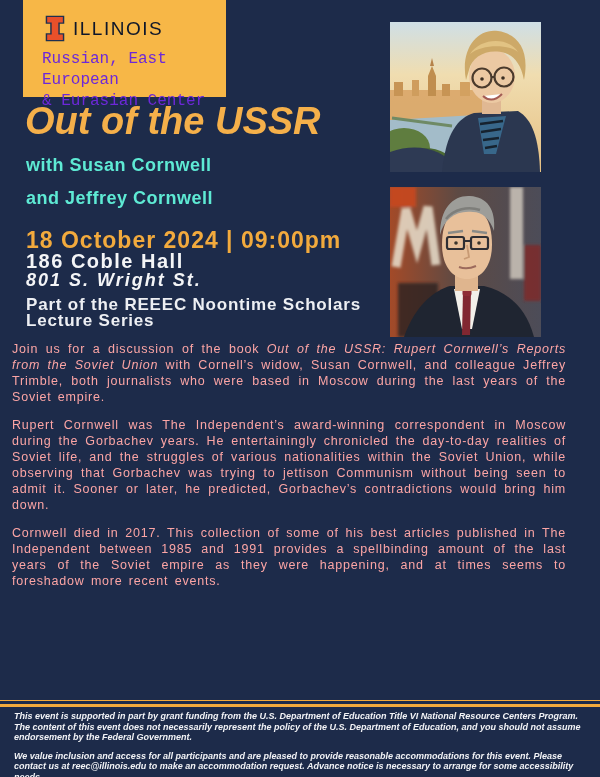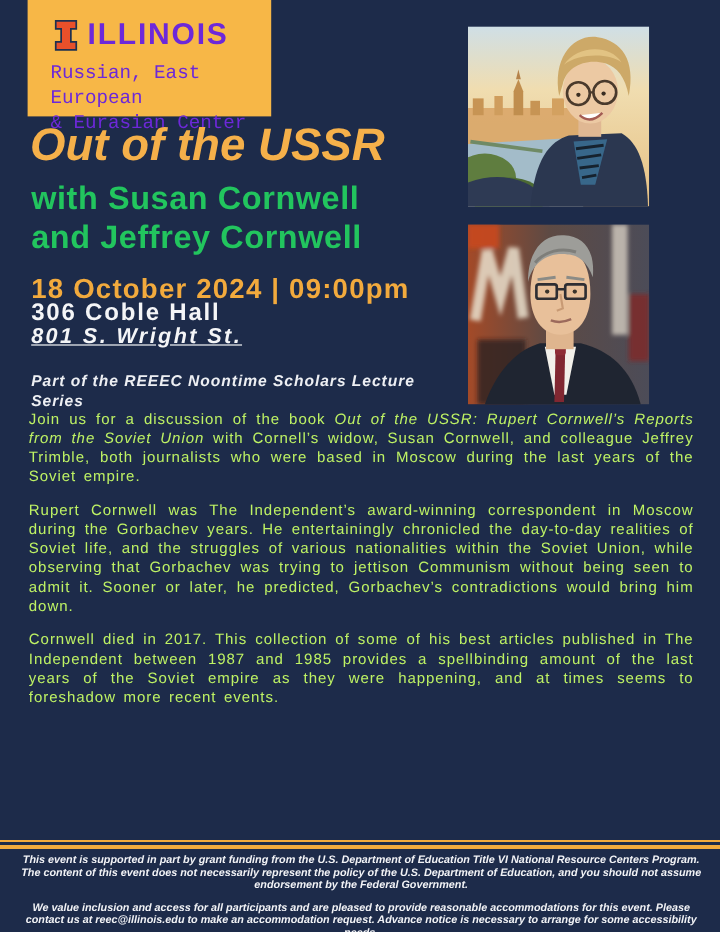--- a/index.html
+++ b/index.html
@@ -11,87 +11,86 @@
     font-family:"Liberation Sans",sans-serif;
   }
   
   .logo-box{
     position:absolute;left:23px;top:0;width:203px;height:97px;
     background:#F7B747;box-sizing:border-box;padding:15px 0 0 19px;
   }
   .logo-row{display:flex;align-items:center;gap:8px;margin-left:3px;}
   .block-i{width:20px;height:27px;display:block;}
   .logo-wordmark{
-    font-size:25px;font-weight:bold;color:#6d28d9;letter-spacing:1.5px;
+    font-size:19px;font-weight:normal;color:#0f172a;letter-spacing:1.5px;
   }
   .logo-unit{
     margin-top:7px;font-size:16px;line-height:21px;color:#6d28d9;font-family:Liberation Mono, monospace;
   }
   
   .photo{position:absolute;left:390px;width:151px;height:150px;margin:0;}
   .photo-1{top:22px;}
   .photo-2{top:187px;}
   .photo svg{display:block;width:100%;height:100%;}
   
   .title{
     position:absolute;left:25px;top:100px;margin:0;
     font-size:38px;font-weight:bold;font-style:italic;color:#F5B04A;
     letter-spacing:0px;
   }
   .subtitle{
     position:absolute;left:26px;top:149px;
-    font-size:27px;line-height:33px;font-weight:bold;color:#22c55e;
+    font-size:18px;line-height:33px;font-weight:bold;color:#5eead4;
     letter-spacing:0.5px;
   }
   
   .datetime{
     position:absolute;left:26px;top:227px;
     font-size:23px;font-weight:bold;color:#F2AA3D;letter-spacing:1px;
   }
   .venue{
     position:absolute;left:26px;top:250px;
     font-size:20px;font-weight:bold;color:#F4F5F7;letter-spacing:1.5px;
   }
   .address{
     position:absolute;left:26px;top:270px;
     font-size:18px;font-weight:bold;font-style:italic;color:#F4F5F7;
     letter-spacing:2px;
-    text-decoration:underline;
   }
   .series-note{
-    position:absolute;left:26px;top:310px;width:350px;
-    font-size:13px;line-height:15.5px;font-weight:bold;font-style:italic;
+    position:absolute;left:26px;top:297px;width:350px;
+    font-size:17px;line-height:15.5px;font-weight:bold;
     color:#EDEFF3;letter-spacing:0.8px;
   }
   
   .body{
-    position:absolute;left:24px;top:341px;width:554px;height:358px;
+    position:absolute;left:12px;top:341px;width:554px;height:358px;
     overflow:hidden;
-    font-size:12.5px;line-height:16px;color:#bef264;
+    font-size:12.5px;line-height:16px;color:#fca5a5;
     letter-spacing:0.8px;word-spacing:2px;text-align:justify;
   }
   .body p{margin:0 0 12px 0;}
   .body p:last-child{margin-bottom:0;}
   .body em{font-style:italic;}
   
   .divider{
     position:absolute;left:0;top:700px;width:600px;height:8px;
     background:linear-gradient(
       #F2AA3D 0, #F2AA3D 1.5px,
       transparent 1.5px, transparent 4.5px,
       #F2AA3D 4.5px, #F2AA3D 7.5px,
       transparent 7.5px);
   }
   
   .footer{
     position:absolute;left:14px;top:711px;width:574px;
     font-size:9px;line-height:10.6px;font-weight:bold;font-style:italic;
     color:#F2F3F6;
   }
-  .footer p{margin:0 0 8px 0;text-align:center;}
+  .footer p{margin:0 0 8px 0;}
   .footer p:last-child{margin-bottom:0;}
 </style>
 </head>
 <body>
 
 <div class="flyer">
 
   <div class="logo-box">
     <div class="logo-row">
       <svg class="block-i" viewBox="0 0 22 30">
@@ -200,28 +199,28 @@
     </svg>
   </figure>
 
   <h1 class="title">Out of the USSR</h1>
   <div class="subtitle">
     <div>with Susan Cornwell</div>
     <div>and Jeffrey Cornwell</div>
   </div>
 
   <div class="datetime">18 October 2024 | 09:00pm</div>
-  <div class="venue">306 Coble Hall</div>
+  <div class="venue">186 Coble Hall</div>
   <div class="address">801 S. Wright St.</div>
   <div class="series-note">Part of the REEEC Noontime Scholars Lecture Series</div>
 
   <div class="body">
       <p><span>Join us for a discussion of the book </span><em>Out of the USSR: Rupert Cornwell’s Reports from the Soviet Union</em><span> with Cornell’s widow, Susan Cornwell, and colleague Jeffrey Trimble, both journalists who were based in Moscow during the last years of the Soviet empire.</span></p>
       <p><span>Rupert Cornwell was The Independent’s award-winning correspondent in Moscow during the Gorbachev years. He entertainingly chronicled the day-to-day realities of Soviet life, and the struggles of various nationalities within the Soviet Union, while observing that Gorbachev was trying to jettison Communism without being seen to admit it. Sooner or later, he predicted, Gorbachev’s contradictions would bring him down.</span></p>
-      <p><span>Cornwell died in 2017. This collection of some of his best articles published in The Independent between 1987 and 1985 provides a spellbinding amount of the last years of the Soviet empire as they were happening, and at times seems to foreshadow more recent events.</span></p>
+      <p><span>Cornwell died in 2017. This collection of some of his best articles published in The Independent between 1985 and 1991 provides a spellbinding amount of the last years of the Soviet empire as they were happening, and at times seems to foreshadow more recent events.</span></p>
     </div>
 
   <div class="divider"></div>
 
   <footer class="footer">
     <p>This event is supported in part by grant funding from the U.S. Department of Education Title VI National Resource Centers Program. The content of this event does not necessarily represent the policy of the U.S. Department of Education, and you should not assume endorsement by the Federal Government.</p>
     <p>We value inclusion and access for all participants and are pleased to provide reasonable accommodations for this event. Please contact us at reec@illinois.edu to make an accommodation request. Advance notice is necessary to arrange for some accessibility needs.</p>
   </footer>
 
 </div>

